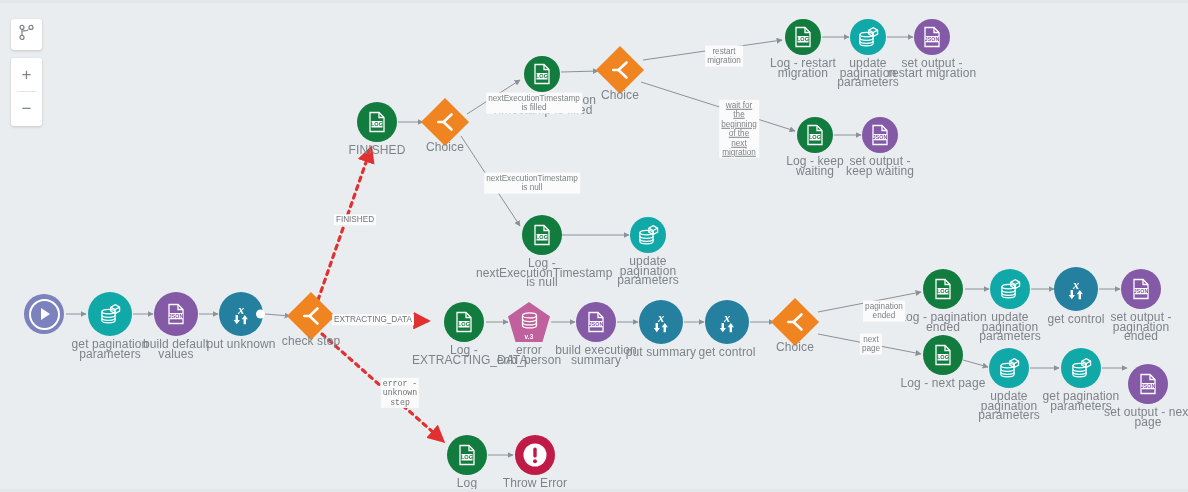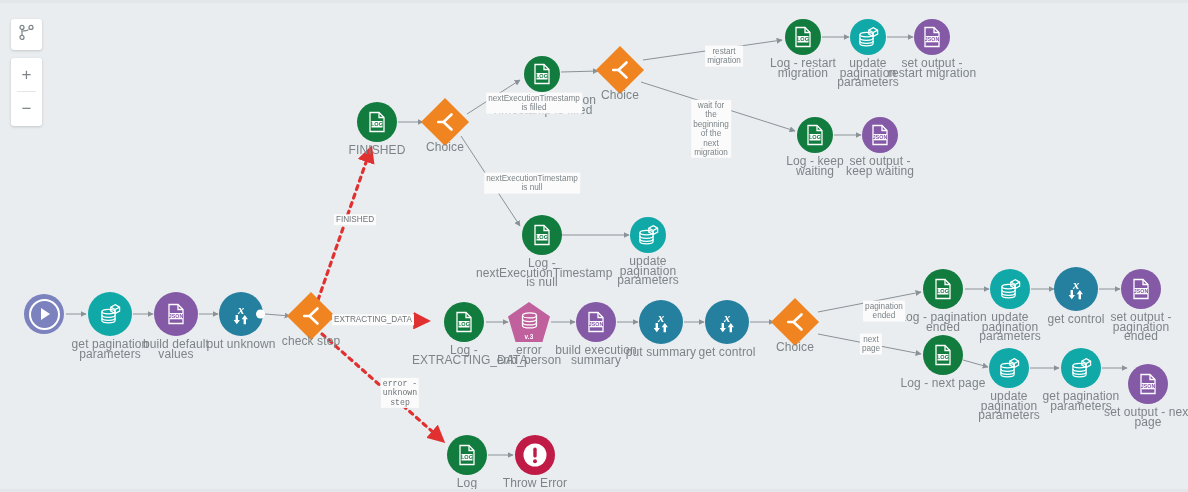--- a/index.html
+++ b/index.html
@@ -602,21 +602,21 @@
       <div class="elabel red" style="left: 373px; top: 320px;">EXTRACTING_DATA</div>
       <div class="elabel red" style="left: 400px; top: 393px; font-family: Liberation Mono, monospace;">error -
 unknown
 step</div>
       <div class="elabel" style="left: 534px; top: 103px;">nextExecutionTimestamp
 is filled</div>
       <div class="elabel" style="left: 532px; top: 183px;">nextExecutionTimestamp
 is null</div>
       <div class="elabel" style="left: 724px; top: 56px;">restart
 migration</div>
-      <div class="elabel" style="left: 711px; top: 129px;">wait for
+      <div class="elabel" style="left: 739px; top: 129px; text-decoration: underline;">wait for
 the
 beginning
 of the
 next
 migration</div>
       <div class="elabel" style="left: 884px; top: 311px;">pagination
 ended</div>
       <div class="elabel" style="left: 871px; top: 344px;">next
 page</div>
     </div>

